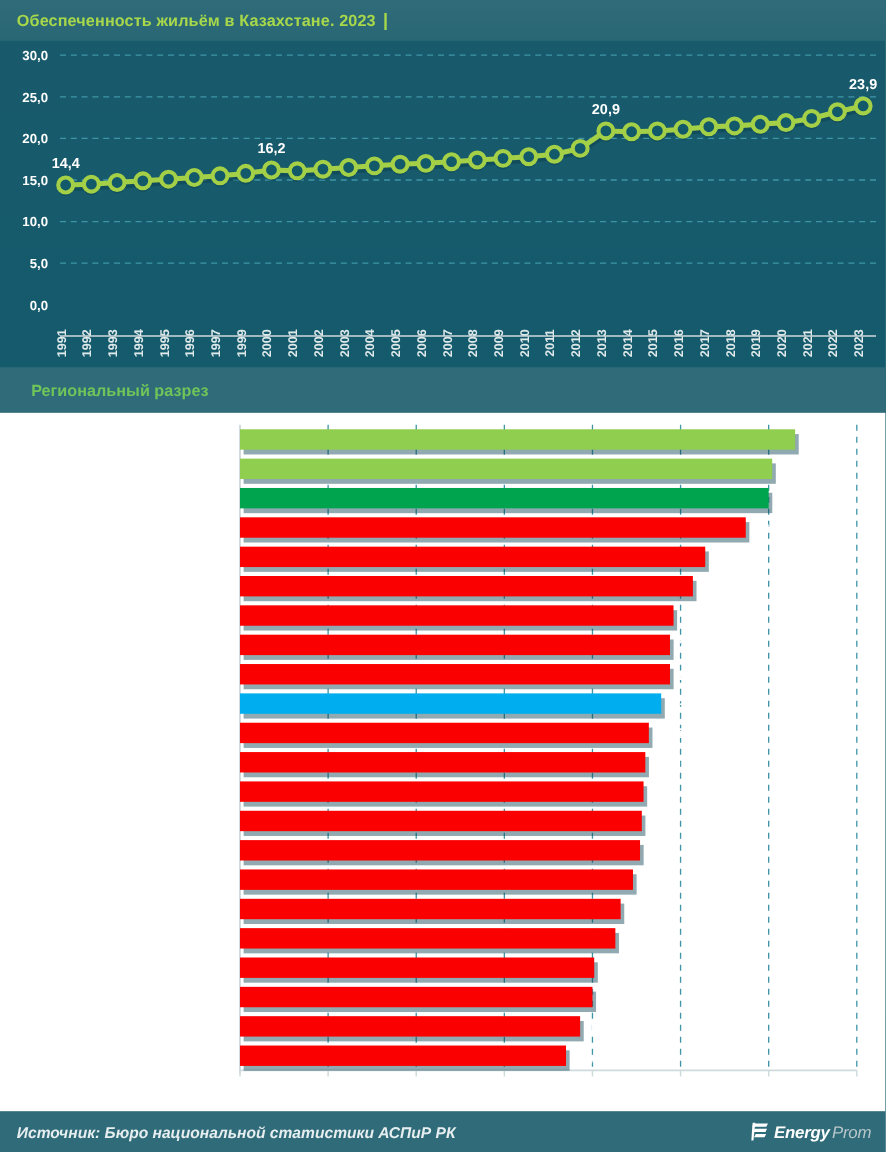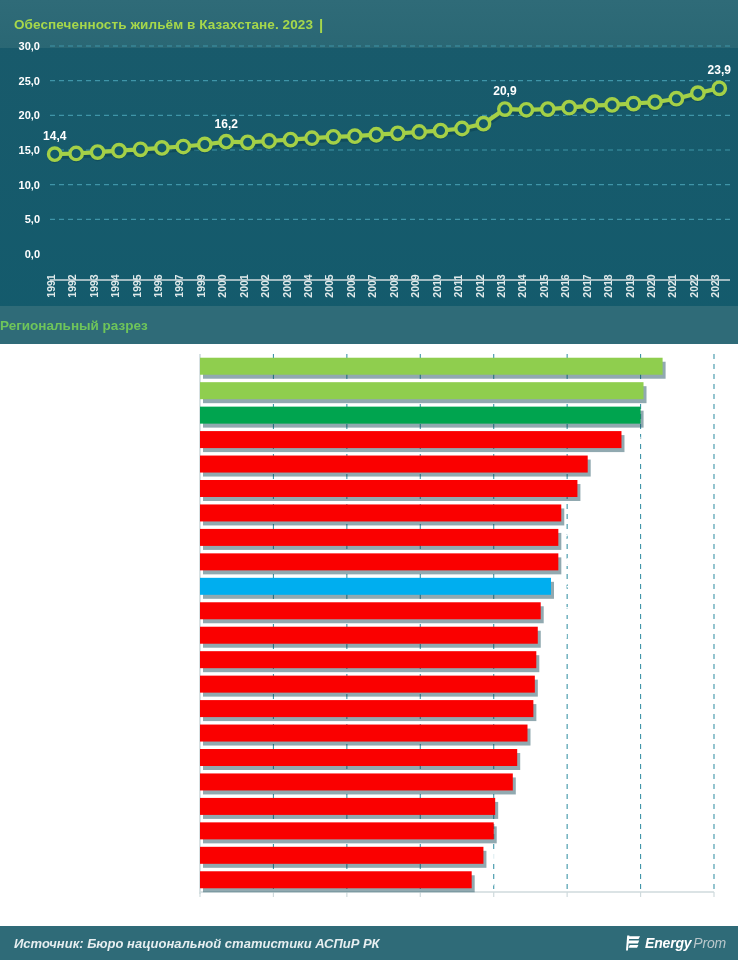--- a/index.html
+++ b/index.html
@@ -14,21 +14,21 @@
     position: relative;
     width: 738px;
     height: 960px;
     background: linear-gradient(180deg, #195a6b 0%, #115b6d 50%, #0e5668 100%);
   }
 
   
   .titlebar {
     position: absolute;
     left: 0; top: 0;
-    width: 738px; height: 48px;
+    width: 738px; height: 34px;
     background: linear-gradient(180deg, #2f6b78 0%, #2a6774 100%);
     display: flex;
     align-items: center;
     padding-left: 14px;
   }
   .title-green {
     color: #a7d84b;
     font-size: 13.5px;
     font-weight: bold;
     letter-spacing: 0.1px;
@@ -81,21 +81,21 @@
   .axisline { stroke: #cfdadd; stroke-width: 1.4; }
 
   
   .section-bar {
     position: absolute;
     left: 0; top: 306px;
     width: 738px; height: 38px;
     background: #2f6b78;
     display: flex;
     align-items: center;
-    padding-left: 0;
+    padding-left: 26px;
   }
   .section-bar span {
     color: #6fc55a;
     font-size: 13.5px;
     font-weight: bold;
   }
 
   
   .barchart {
     position: absolute;

